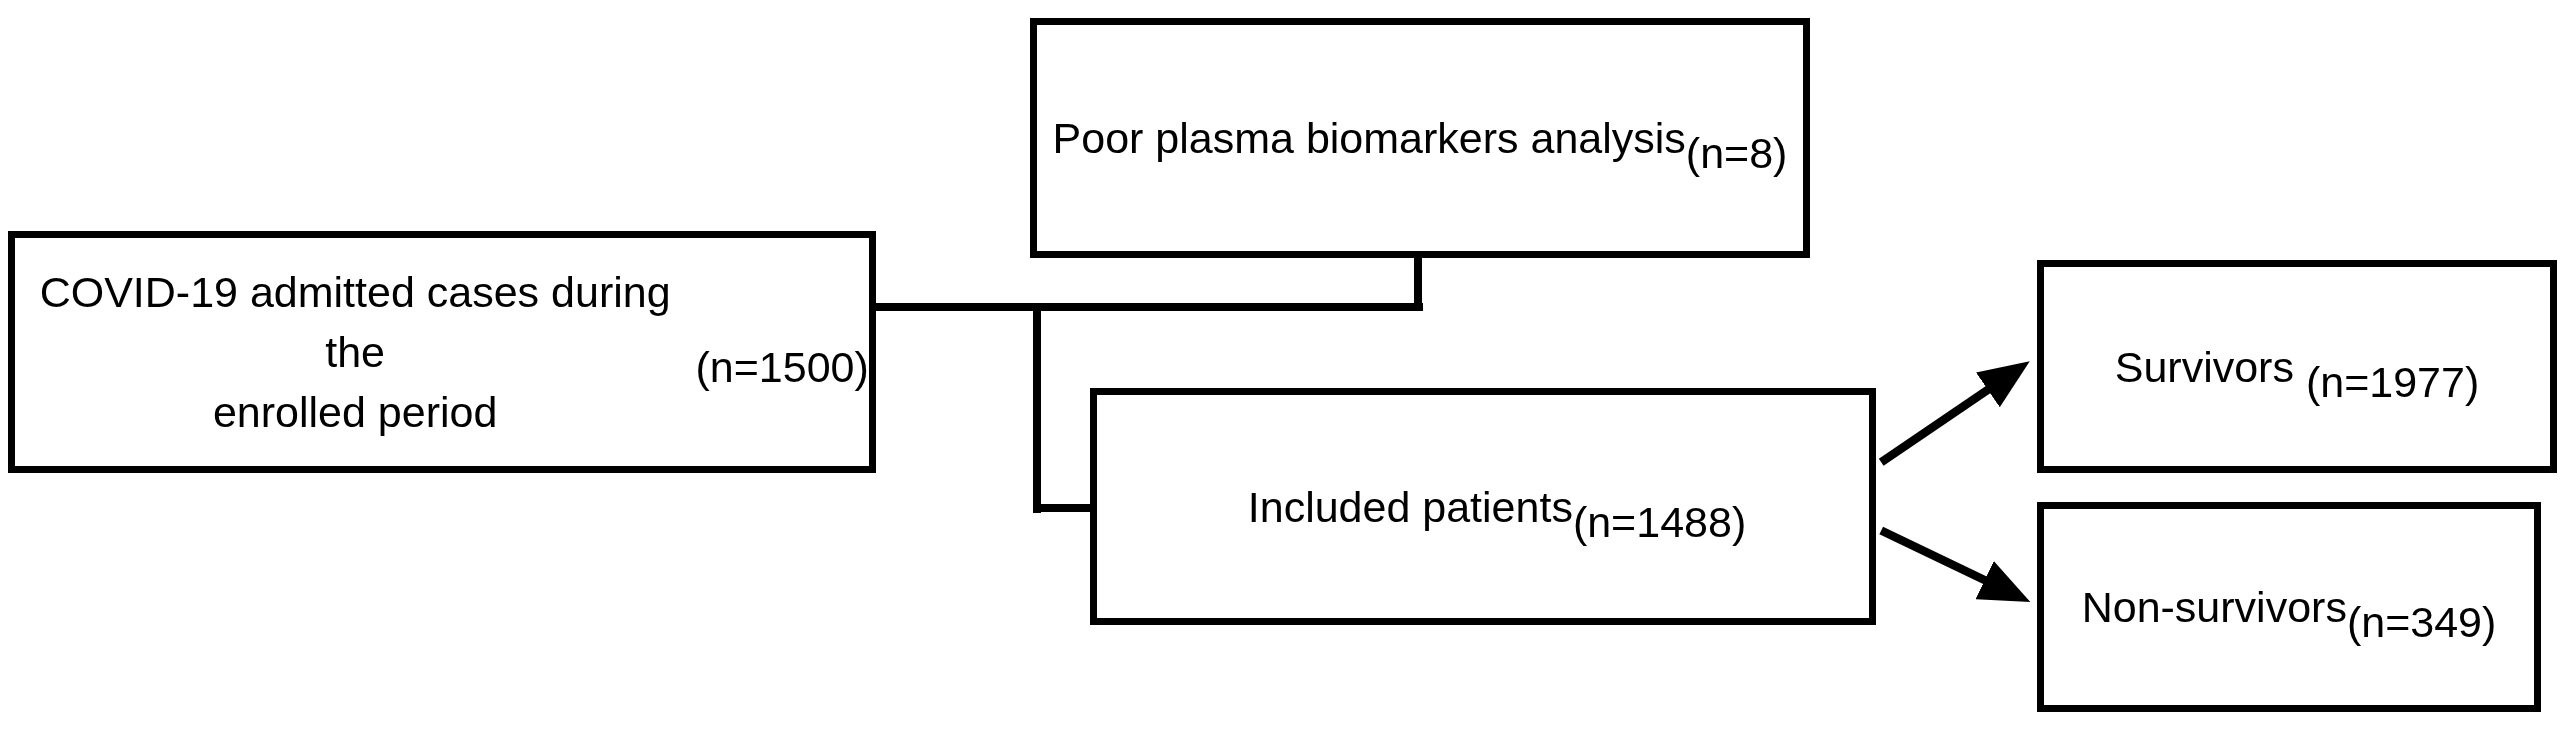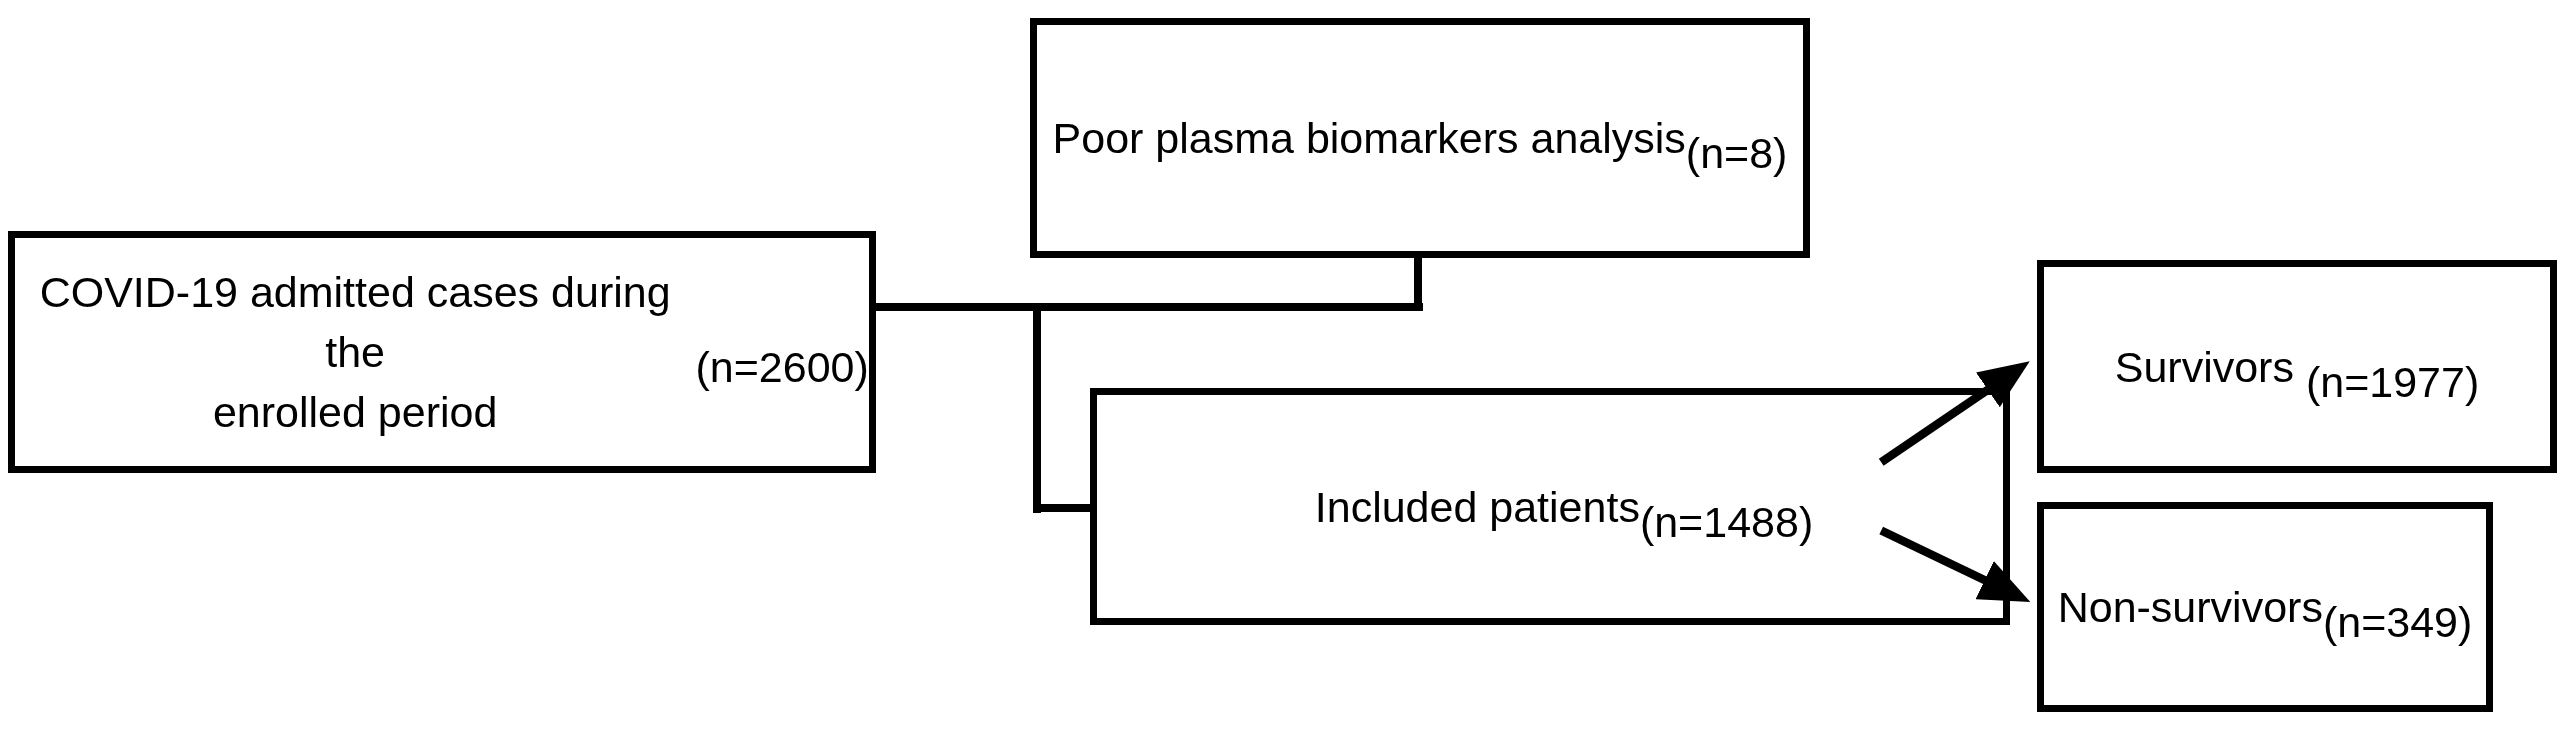--- a/index.html
+++ b/index.html
@@ -31,39 +31,39 @@
   .arrows { position: absolute; left: 0; top: 0; }
 </style>
 </head>
 <body>
 
 <div class="canvas">
 
   <div class="box" style="left:7.8px; top:187px; width:868px; height:242px;margin-top:44px;">
     <div class="label">COVID-19 admitted cases during the
 enrolled period</div>
-    <div class="count">(n=2600)</div>
+    <div class="count">(n=1500)</div>
   </div>
 
   <div class="box" style="left:1030px; top:18px; width:780px; height:240px;">
     <div class="label">Poor plasma biomarkers analysis</div>
     <div class="count">(n=8)</div>
   </div>
 
-  <div class="box" style="left:1090px; top:388px; width:920px; height:237px;padding-left:28px;">
+  <div class="box" style="left:1090px; top:388px; width:786px; height:237px;padding-left:28px;">
     <div class="label">Included patients</div>
     <div class="count">(n=1488)</div>
   </div>
 
   <div class="box" style="left:2037px; top:260px; width:520px; height:213px;gap:12px;">
     <div class="label">Survivors</div>
     <div class="count">(n=1977)</div>
   </div>
 
-  <div class="box" style="left:2037px; top:502px; width:456px; height:210px;">
+  <div class="box" style="left:2037px; top:502px; width:504px; height:210px;">
     <div class="label">Non-survivors</div>
     <div class="count">(n=349)</div>
   </div>
 
   <div class="conn" style="left:872px; top:303px; width:551px; height:8.4px;"></div>
   <div class="conn" style="left:1414px; top:257px; width:8.4px; height:54px;"></div>
   <div class="conn" style="left:1033px; top:303px; width:8.4px; height:210px;"></div>
   <div class="conn" style="left:1033px; top:504px; width:62px; height:8.4px;"></div>
 
   <svg class="arrows" width="2576" height="739" viewBox="0 0 3965 1138">

